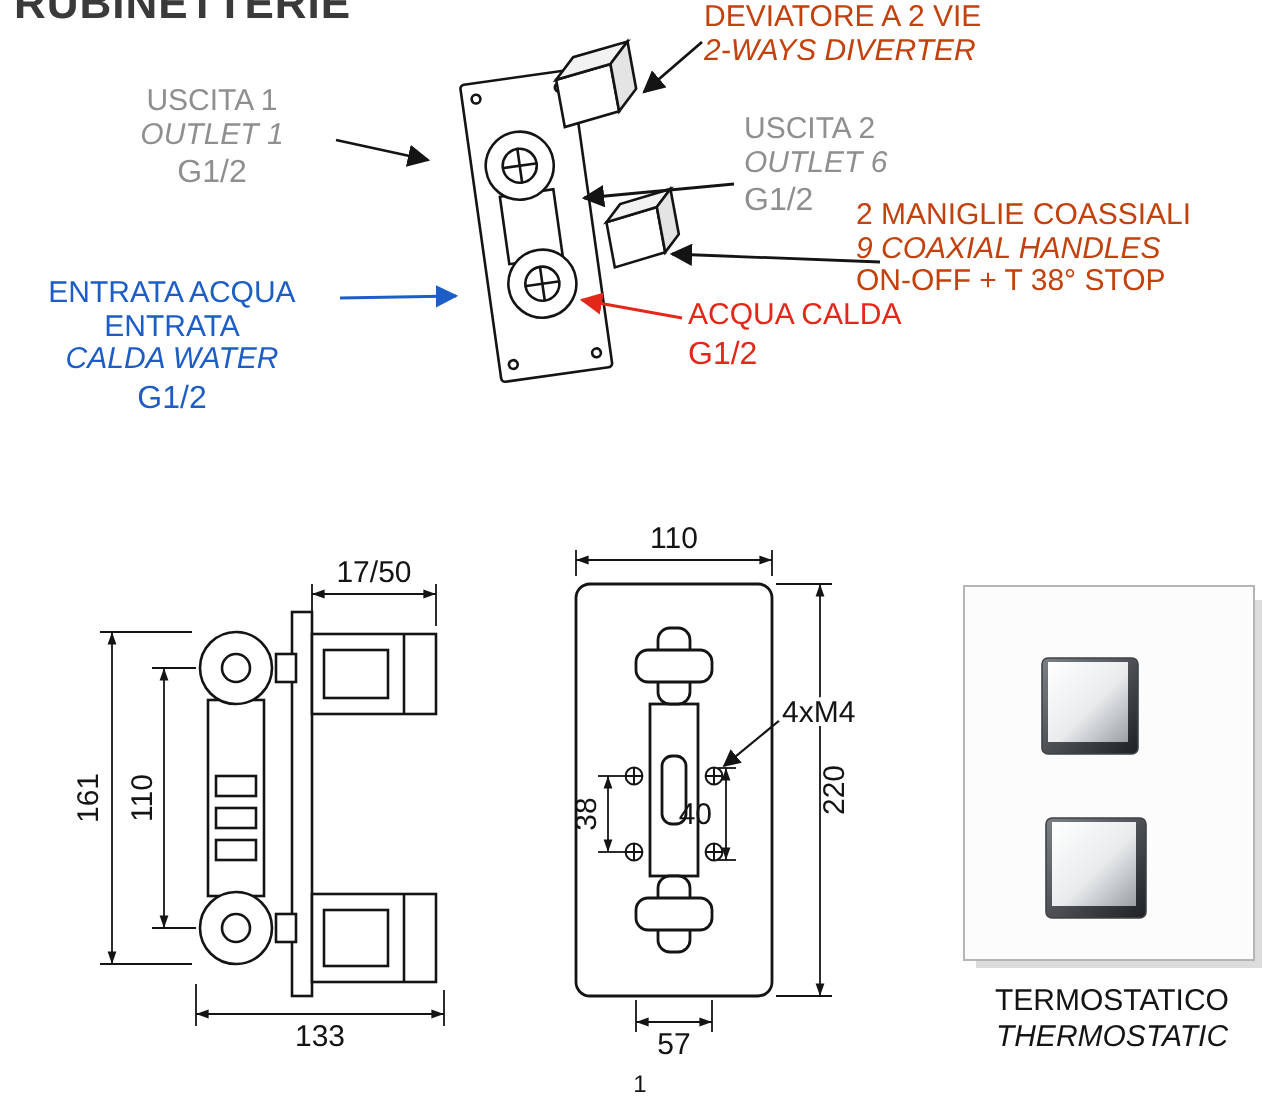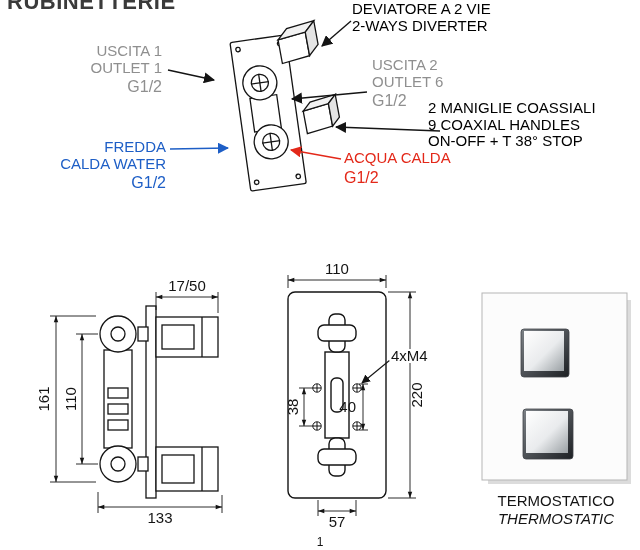--- a/index.html
+++ b/index.html
@@ -1,26 +1,26 @@
 <!DOCTYPE html>
 <html><head>
 <meta charset="utf-8">
 <style>
   html,body{margin:0;padding:0}
   body{width:640px;height:550px;position:relative;overflow:hidden;background:#fff;
        font-family:"Liberation Sans",sans-serif;color:#1a1a1a}
   .layer{position:absolute;left:0;top:0}
   .lbl{position:absolute;font-size:15px;line-height:16.5px;white-space:nowrap}
-  .lbl .en{}
+  .lbl .en{font-style:italic}
   .lbl .size{font-size:16px;margin-top:3px}
   .gray{color:#8f8f8f}
   .blue{color:#1d5ec6}
   .red{color:#e32819}
-  .black{color:#000000}
-  .right{text-align:right}
+  .black{color:#c2410c}
+  .right{text-align:center}
   .title-clip{position:absolute;left:7px;top:0;height:12px;overflow:hidden}
   .title{font-size:22px;font-weight:bold;color:#3a3a3a;letter-spacing:.5px;transform:translateY(-11px)}
   .product-label{position:absolute;left:470px;top:492px;width:172px;text-align:center;
                  font-size:15px;line-height:18px;color:#141414}
   .product-label .en{font-style:italic}
   .page-num{position:absolute;left:0;top:535px;width:640px;text-align:center;font-size:12px;color:#141414}
   svg text{font-family:"Liberation Sans",sans-serif;fill:#141414}
   .dimtxt{font-size:15px}
   .halo{stroke:#fff;stroke-width:4px;paint-order:stroke}
 </style>
@@ -201,21 +201,22 @@
   <div class="size">G1/2</div>
 </div>
 
 <div class="lbl black" style="left:428px;top:100px">
   <div>2 MANIGLIE COASSIALI</div>
   <div class="en">9 COAXIAL HANDLES</div>
   <div>ON-OFF + T 38° STOP</div>
 </div>
 
 <div class="lbl blue right" style="left:6px;top:139px;width:160px">
-  <div>FREDDA</div>
+  <div>ENTRATA ACQUA</div>
+  <div>ENTRATA</div>
   <div class="en">CALDA WATER</div>
   <div class="size">G1/2</div>
 </div>
 
 <div class="lbl red" style="left:344px;top:150px">
   <div>ACQUA CALDA</div>
   <div class="size">G1/2</div>
 </div>
 
 <div class="product-label">

